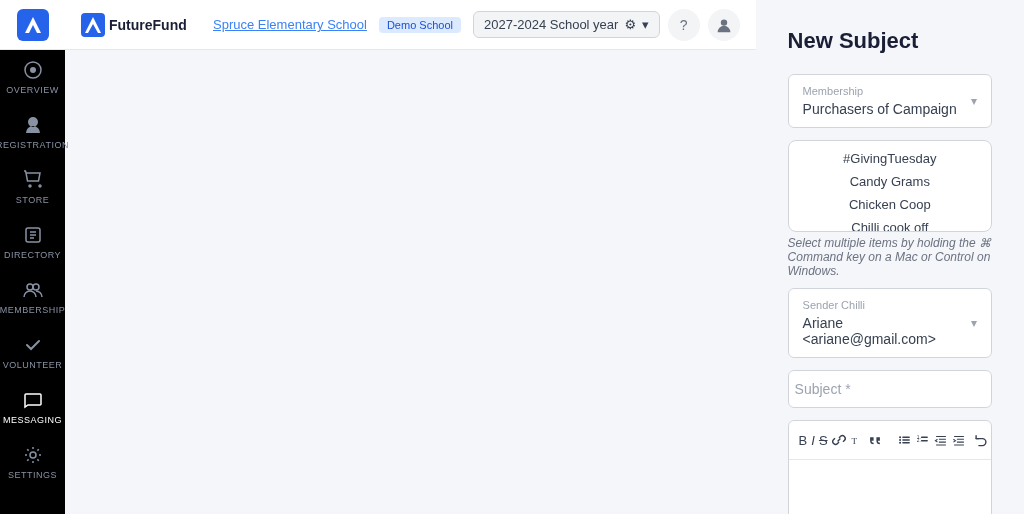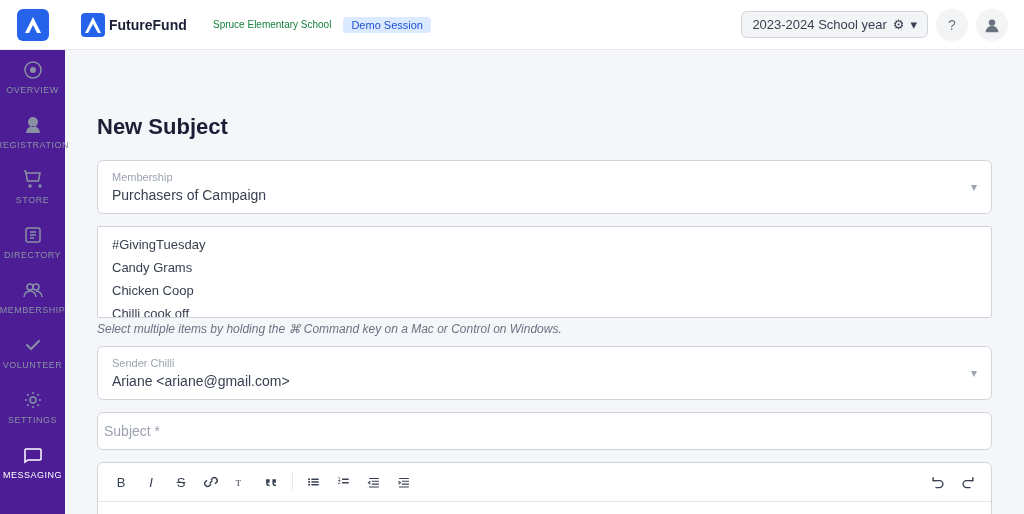--- a/index.html
+++ b/index.html
@@ -1,21 +1,21 @@
 <!DOCTYPE html>
 <html><head>
   <meta charset="utf-8">
   <style>
     * { box-sizing: border-box; margin: 0; padding: 0; }
     body { font-family: -apple-system, BlinkMacSystemFont, 'Segoe UI', sans-serif; background: #f5f6fa; display: flex; height: 514px; overflow: hidden; }
 
     
     .sidebar {
       width: 65px;
-      background: #4c1d95;
+      background: #000000;
       display: flex;
       flex-direction: column;
       align-items: center;
       padding-top: 0;
       flex-shrink: 0;
     }
     .sidebar-item {
       display: flex;
       flex-direction: column;
       align-items: center;
@@ -28,46 +28,46 @@
       letter-spacing: 0.5px;
       gap: 3px;
     }
     .sidebar-item.active { color: #fff; }
     .sidebar-item svg { width: 20px; height: 20px; fill: currentColor; }
 
     
     .main-area {
       flex: 1;
       display: flex;
-      flex-direction: column;
+      flex-direction: row;
       overflow: hidden;
-      gap: 36px;
     }
     .topnav {
       background: #fff;
       border-bottom: 1px solid #e5e7eb;
       height: 50px;
       display: flex;
       align-items: center;
       padding: 0 16px;
       gap: 12px;
       flex-shrink: 0;
     }
     .logo {
       display: flex;
       align-items: center;
       gap: 6px;
       font-weight: 700;
       font-size: 16px;
       color: #1a1f36;
     }
     .school-name {
-      font-size: 10px;
+      font-size: 13px;
       font-weight: 500;
-      color: #15803d;
+      color: #3b82f6;
+      text-decoration: underline;
     }
     .demo-badge {
       background: #dbeafe;
       color: #1d4ed8;
       font-size: 11px;
       padding: 2px 8px;
       border-radius: 4px;
       font-weight: 500;
     }
     .topnav-right {
@@ -134,24 +134,25 @@
       cursor: pointer;
       font-size: 14px;
       color: #374151;
     }
     .select-box .chevron { color: #9ca3af; font-size: 12px; }
 
     
     .dropdown-list {
       background: #fff;
       border: 1px solid #d1d5db;
-      border-radius: 2px;
+      border-radius: 8px;
       overflow: hidden;
       margin-bottom: 4px;
       position: relative;
+      text-align: center;
     }
     .dropdown-list-inner {
       max-height: 90px;
       overflow-y: auto;
       padding: 6px 0;
     }
     .dropdown-list-inner::-webkit-scrollbar { width: 6px; }
     .dropdown-list-inner::-webkit-scrollbar-thumb { background: #d1d5db; border-radius: 3px; }
     .dropdown-item {
       padding: 4px 14px;
@@ -291,55 +292,55 @@
 
   <div class="sidebar-item">
     <span>
       <svg viewBox="0 0 20 20">
           <path d="M4 10l4 4 8-8" stroke="currentColor" stroke-width="2" fill="none" stroke-linecap="round"></path>
         </svg>
     </span>
     <span>Volunteer</span>
   </div>
 
+  <div class="sidebar-item active">
+    <span>
+      <svg viewBox="0 0 20 20">
+          <path d="M3 4h14a1 1 0 011 1v9a1 1 0 01-1 1H5l-3 2V5a1 1 0 011-1z" stroke="currentColor" stroke-width="1.5" fill="none"></path>
+        </svg>
+    </span>
+    <span>Messaging</span>
+  </div>
+
   <div class="sidebar-item">
     <span>
       <svg viewBox="0 0 20 20">
           <circle cx="10" cy="10" r="3" stroke="currentColor" stroke-width="1.5" fill="none"></circle>
           <path d="M10 2v2M10 16v2M2 10h2M16 10h2M4.22 4.22l1.42 1.42M14.36 14.36l1.42 1.42M4.22 15.78l1.42-1.42M14.36 5.64l1.42-1.42" stroke="currentColor" stroke-width="1.5"></path>
         </svg>
     </span>
     <span>Settings</span>
-  </div>
-
-  <div class="sidebar-item active">
-    <span>
-      <svg viewBox="0 0 20 20">
-          <path d="M3 4h14a1 1 0 011 1v9a1 1 0 01-1 1H5l-3 2V5a1 1 0 011-1z" stroke="currentColor" stroke-width="1.5" fill="none"></path>
-        </svg>
-    </span>
-    <span>Messaging</span>
   </div>
 </div>
 
 <div class="main-area">
 
   <div class="topnav">
     <div class="logo">
       <svg width="120" height="24" viewBox="0 0 120 24">
         <rect width="24" height="24" rx="4" fill="#2563eb"></rect>
         <polygon points="4,20 12,4 20,20 17,20 12,11 7,20" fill="white"></polygon>
         <text x="28" y="17" font-family="sans-serif" font-size="14" font-weight="700" fill="#1a1f36">FutureFund</text>
       </svg>
     </div>
     <span class="school-name">Spruce Elementary School</span>
-    <span class="demo-badge">Demo Session</span>
+    <span class="demo-badge">Demo School</span>
     <div class="topnav-right">
       <div class="year-select">
-        <span>2023-2024 School year</span>
+        <span>2027-2024 School year</span>
         <span>⚙</span>
         <span>▾</span>
       </div>
       <div class="icon-btn">
         <span>?</span>
       </div>
       <div class="icon-btn">
         <svg width="16" height="16" viewBox="0 0 20 20" fill="#6b7280">
             <circle cx="10" cy="7" r="4"></circle>
             <path d="M2 19a8 8 0 0116 0H2z"></path>

